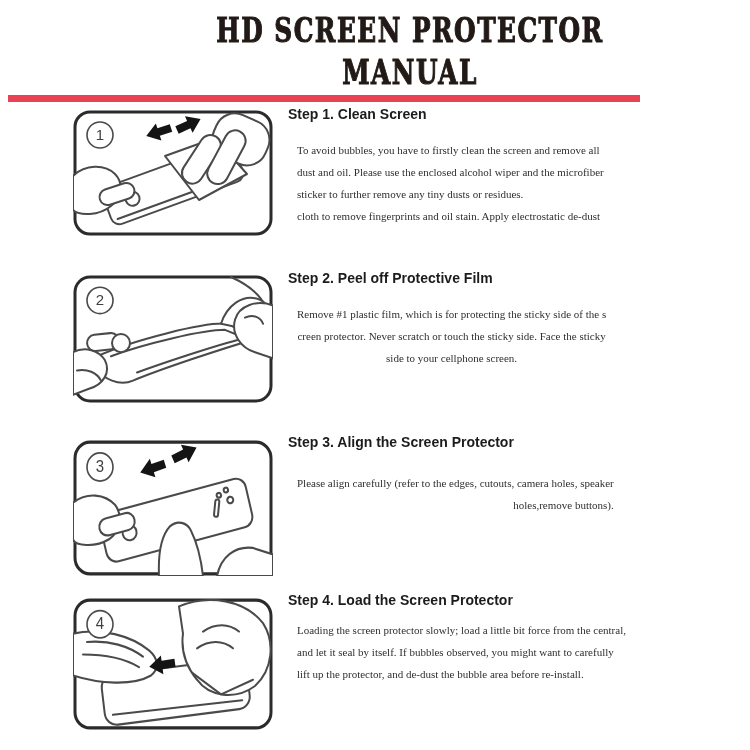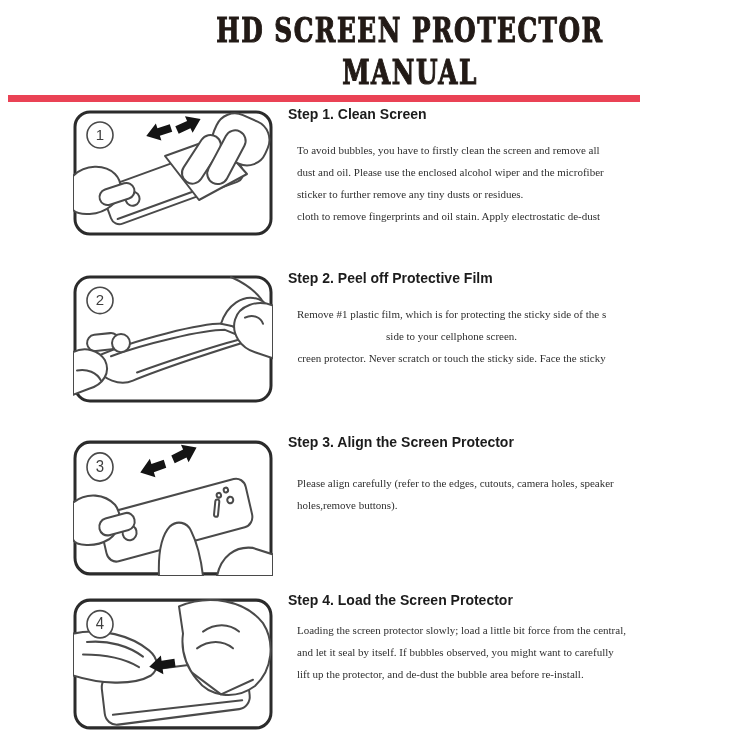--- a/index.html
+++ b/index.html
@@ -32,21 +32,21 @@
     position:absolute; left:288px; font-weight:700; color:#1c1c1c;
     font-size:14px; letter-spacing:0px; white-space:nowrap;
     font-family:"Liberation Sans", sans-serif;
   }
   .h1 { top:106px; } .h2 { top:270px; } .h3 { top:434px; } .h4 { top:592px; }
   .step-body {
     position:absolute; left:297px; color:#2f2f2f; font-size:11px;
     line-height:22px; font-family:"Liberation Serif", serif;
   }
   .step-body div { white-space:nowrap; }
-  .t1 { top:139px; } .t2 { top:303px;text-align:center; } .t3 { top:472px; } .t4 { top:619px; }
+  .t1 { top:139px; } .t2 { top:303px;text-align:center; } .t3 { top:472px;text-align:right; } .t4 { top:619px; }
   
   .frame { fill:none; stroke:#2b2b2b; stroke-width:3; }
   .f { fill:#fff; stroke:#4a4a4a; stroke-width:2; stroke-linejoin:round; stroke-linecap:round; }
   .s { fill:none; stroke:#4a4a4a; stroke-width:2; stroke-linejoin:round; stroke-linecap:round; }
   .arrow { fill:#141414; stroke:none; }
   .badge-num { font-family:"Liberation Sans",sans-serif; font-size:15px; fill:#3f3f3f; }
 </style>
 </head>
 <body>
 
@@ -115,22 +115,22 @@
       </g>
       <g>
         <circle cx="27" cy="25" r="13" fill="#fff" stroke="#4a4a4a" stroke-width="1.6"></circle>
         <text class="badge-num" x="27" y="30" text-anchor="middle">2</text>
       </g>
     </svg>
   </div>
   <div class="step-heading h2">Step 2. Peel off Protective Film</div>
   <div class="step-body t2">
       <div>Remove #1 plastic film, which is for protecting the sticky side of the s</div>
+      <div>creen protector. Never scratch or touch the sticky side. Face the sticky</div>
       <div>side to your cellphone screen.</div>
-      <div>creen protector. Never scratch or touch the sticky side. Face the sticky</div>
     </div>
 
   <div class="illu-box b3">
     <svg viewBox="0 0 200 126" preserveAspectRatio="none">
       <rect class="frame" x="2" y="2" width="196" height="122" rx="15"></rect>
       <g transform="rotate(-14 100 74)">
         <rect class="f" x="28" y="52" width="150" height="46" rx="10"></rect>
         <circle class="f" cx="55" cy="75" r="7"></circle>
         <circle class="f" cx="150" cy="63" r="2.2"></circle>
         <circle class="f" cx="158" cy="60" r="2.2"></circle>

